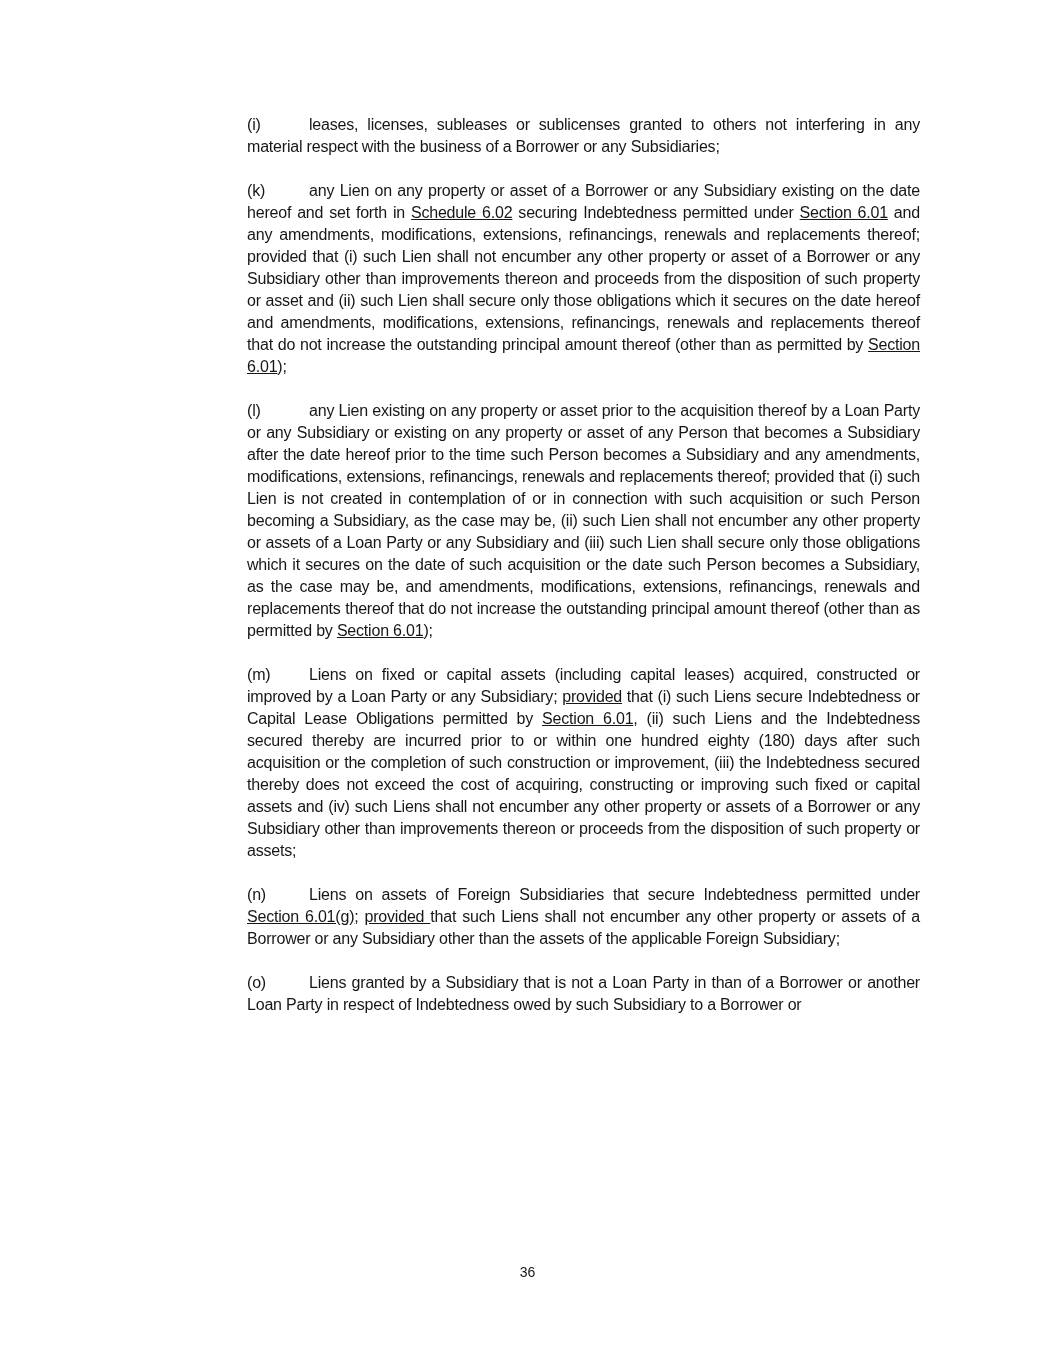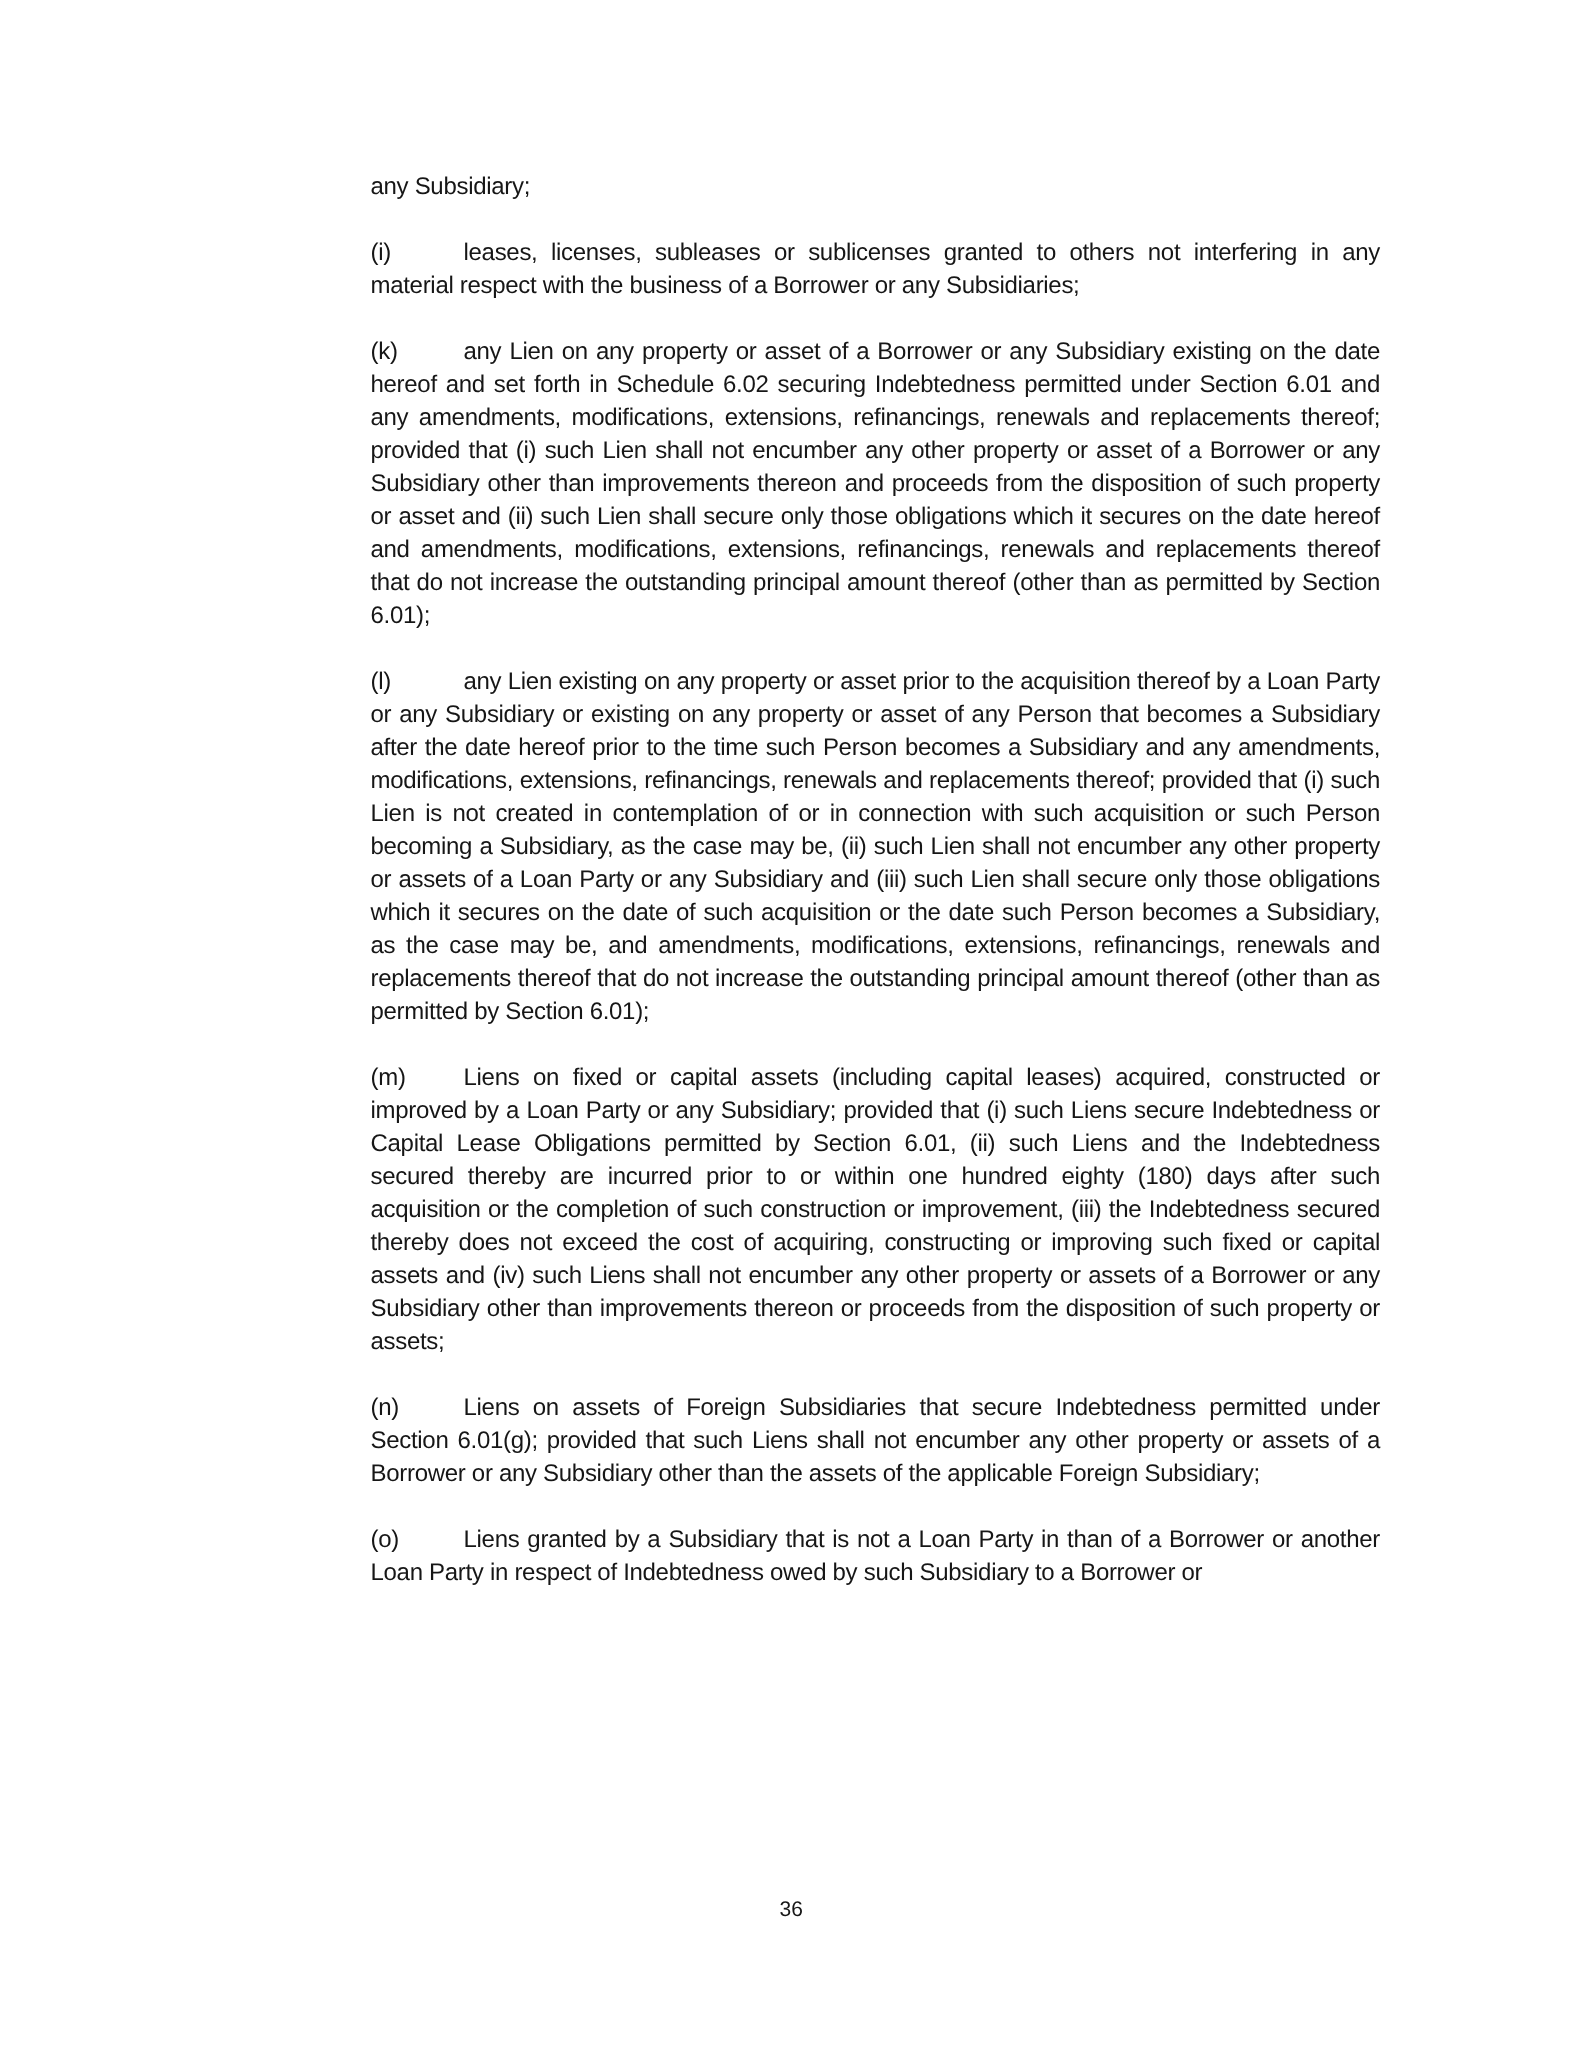--- a/index.html
+++ b/index.html
@@ -28,38 +28,38 @@
     line-height: 22px;
     letter-spacing: -0.2px;
     text-align: justify;
     text-justify: inter-word;
   }
   .plabel {
     display: inline-block;
     width: 62px;
   }
   .u {
+    text-decoration: underline;
   }
   .pagenum {
     position: absolute;
     top: 1264px;
     left: 0;
     width: 1055px;
     text-align: center;
     font-size: 14px;
     letter-spacing: 0;
   }
 </style>
 </head>
 <body>
 
 <div class="page">
   <div class="content">
 
-    <p class="para"><span>any Subsidiary;</span></p>
 
 
     <p class="para"><span class="plabel">(i)</span><span>leases, licenses, subleases or sublicenses granted to others not interfering in any material respect with the business of a Borrower or any Subsidiaries;</span></p>
 
 
     <p class="para"><span class="plabel">(k)</span><span>any Lien on any property or asset of a Borrower or any Subsidiary existing on the date hereof and set forth in </span><span class="u">Schedule 6.02</span><span> securing Indebtedness permitted under </span><span class="u">Section 6.01</span><span> and any amendments, modifications, extensions, refinancings, renewals and replacements thereof; provided that (i) such Lien shall not encumber any other property or asset of a Borrower or any Subsidiary other than improvements thereon and proceeds from the disposition of such property or asset and (ii) such Lien shall secure only those obligations which it secures on the date hereof and amendments, modifications, extensions, refinancings, renewals and replacements thereof that do not increase the outstanding principal amount thereof (other than as permitted by </span><span class="u">Section 6.01</span><span>);</span></p>
 
     <p class="para"><span class="plabel">(l)</span><span>any Lien existing on any property or asset prior to the acquisition thereof by a Loan Party or any Subsidiary or existing on any property or asset of any Person that becomes a Subsidiary after the date hereof prior to the time such Person becomes a Subsidiary and any amendments, modifications, extensions, refinancings, renewals and replacements thereof; provided that (i) such Lien is not created in contemplation of or in connection with such acquisition or such Person becoming a Subsidiary, as the case may be, (ii) such Lien shall not encumber any other property or assets of a Loan Party or any Subsidiary and (iii) such Lien shall secure only those obligations which it secures on the date of such acquisition or the date such Person becomes a Subsidiary, as the case may be, and amendments, modifications, extensions, refinancings, renewals and replacements thereof that do not increase the outstanding principal amount thereof (other than as permitted by </span><span class="u">Section 6.01</span><span>);</span></p>
 
     <p class="para"><span class="plabel">(m)</span><span>Liens on fixed or capital assets (including capital leases) acquired, constructed or improved by a Loan Party or any Subsidiary; </span><span class="u">provided</span><span> that (i) such Liens secure Indebtedness or Capital Lease Obligations permitted by </span><span class="u">Section 6.01</span><span>, (ii) such Liens and the Indebtedness secured thereby are incurred prior to or within one hundred eighty (180) days after such acquisition or the completion of such construction or improvement, (iii) the Indebtedness secured thereby does not exceed the cost of acquiring, constructing or improving such fixed or capital assets and (iv) such Liens shall not encumber any other property or assets of a Borrower or any Subsidiary other than improvements thereon or proceeds from the disposition of such property or assets;</span></p>

